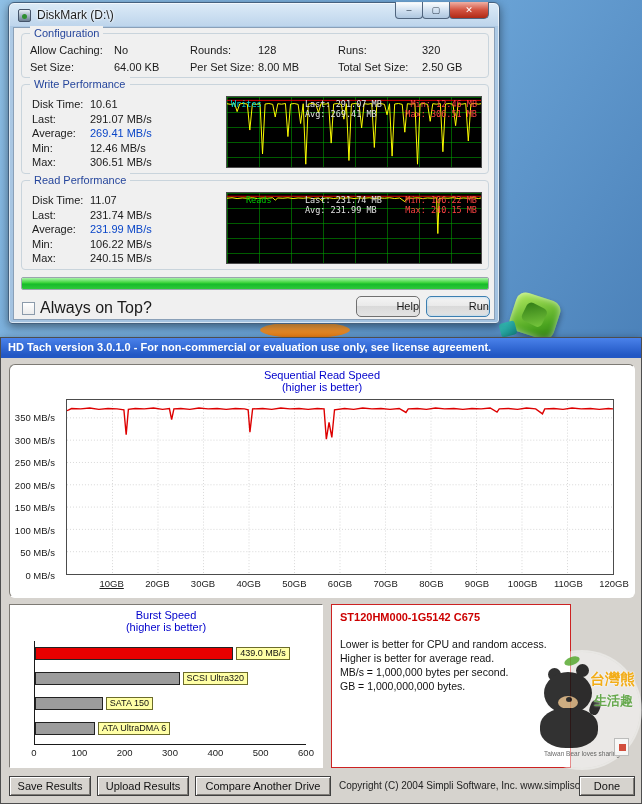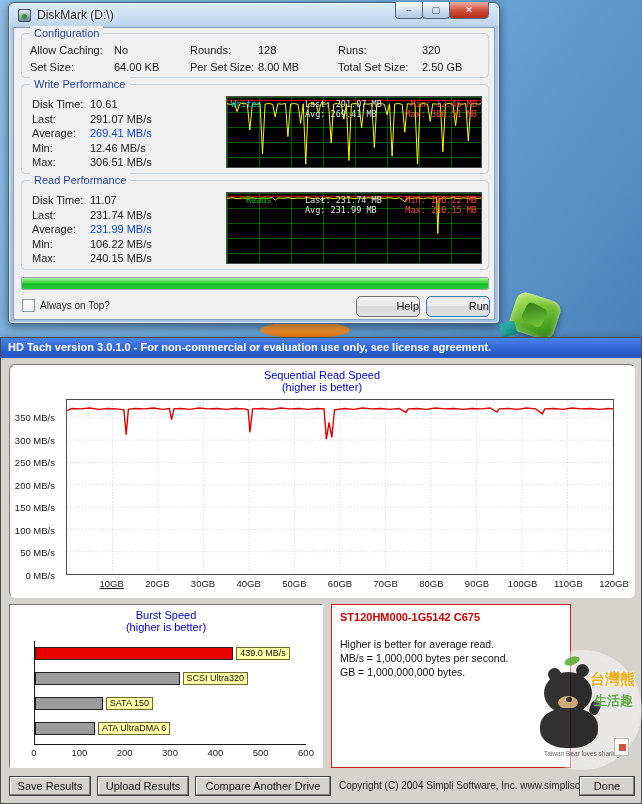--- a/index.html
+++ b/index.html
@@ -57,21 +57,21 @@
   .gtxt{position:absolute;font-family:"DejaVu Sans Mono",monospace;font-size:8.5px;line-height:10px;white-space:nowrap;}
   .g-name{left:4px;top:2px;}
   .g-last{left:78px;top:2px;color:#e2e2e2;}
   .g-avg{left:78px;top:12px;color:#e2e2e2;}
   .g-min{right:4px;top:2px;color:#ff4242;}
   .g-max{right:4px;top:12px;color:#ff4242;}
 
   .progress{left:7px;top:249px;width:468px;height:13px;border:1px solid #9aa5ad;border-radius:2px;background:#e6e6e6;overflow:hidden;}
   .progress .fill{width:100%;height:100%;background:linear-gradient(180deg,#a9f3a9,#37d337 45%,#17bb2b 55%,#2dc93a);}
 
-  .chk-row{left:8px;top:271px;display:flex;align-items:center;font-size:10px;color:#1a1a1a;}
+  .chk-row{left:8px;top:271px;display:flex;align-items:center;font-size:16px;color:#1a1a1a;}
   .chk{width:13px;height:13px;border:1px solid #8c9bab;background:linear-gradient(180deg,#fff,#ececec);margin-right:5px;}
 
   .btn7{position:absolute;height:21px;font-size:11px;color:#1a1a1a;text-align:right;line-height:19px;
     border:1px solid #707070;border-radius:5px;
     background:linear-gradient(180deg,#f4f4f4,#eaeaea 45%,#d9d9d9 46%,#e3e3e3);}
   .btn7.default{border-color:#3c7fb1;box-shadow:inset 0 0 3px #a8d4f0;}
 
   
   #hdtach{left:0;top:337px;width:642px;height:467px;background:#d6d3ce;border:1px solid #4e4e4e;
     box-shadow:0 2px 8px rgba(0,0,0,.4);}
@@ -356,20 +356,21 @@
         <span data-interactable="false" style="left: 50%;">300</span>
         <span data-interactable="false" style="left: 66.6667%;">400</span>
         <span data-interactable="false" style="left: 83.3333%;">500</span>
         <span data-interactable="false" style="left: 100%;">600</span>
       </div>
   </div>
 
   <div class="abs" id="info-box" data-interactable="false">
     <div id="info-drive" data-interactable="false">ST120HM000-1G5142 C675</div>
     <div id="info-notes" data-interactable="false">
+        <div data-interactable="false">Lower is better for CPU and random access.</div>
         <div data-interactable="false">Higher is better for average read.</div>
         <div data-interactable="false">MB/s = 1,000,000 bytes per second.</div>
         <div data-interactable="false">GB = 1,000,000,000 bytes.</div>
       </div>
   </div>
 
   <div class="btnc" style="left:8px;top:438px;width:82px;" data-interactable="true">Save Results</div>
   <div class="btnc" style="left:96px;top:438px;width:92px;" data-interactable="true">Upload Results</div>
   <div class="btnc" style="left:194px;top:438px;width:136px;" data-interactable="true">Compare Another Drive</div>
   <span class="abs" id="ht-copyright" data-interactable="false">Copyright (C) 2004 Simpli Software, Inc.  www.simplisoftware.com</span>

